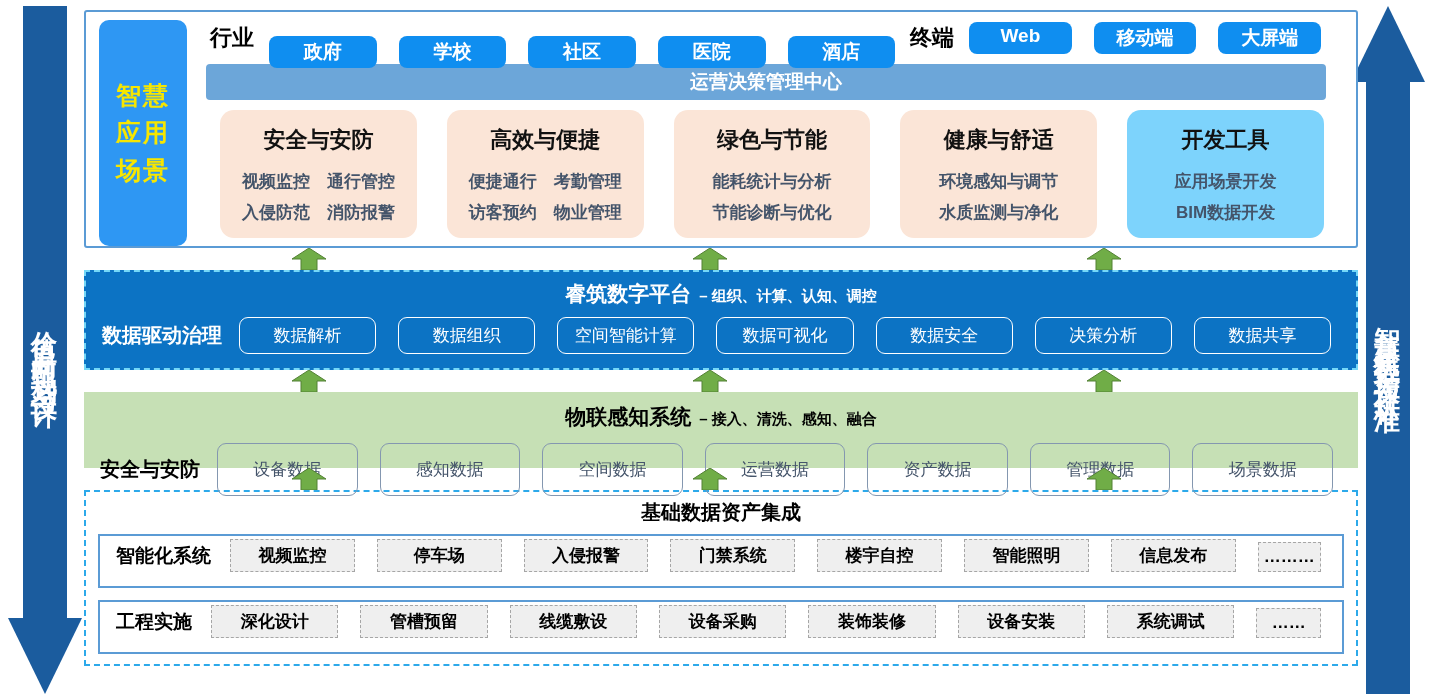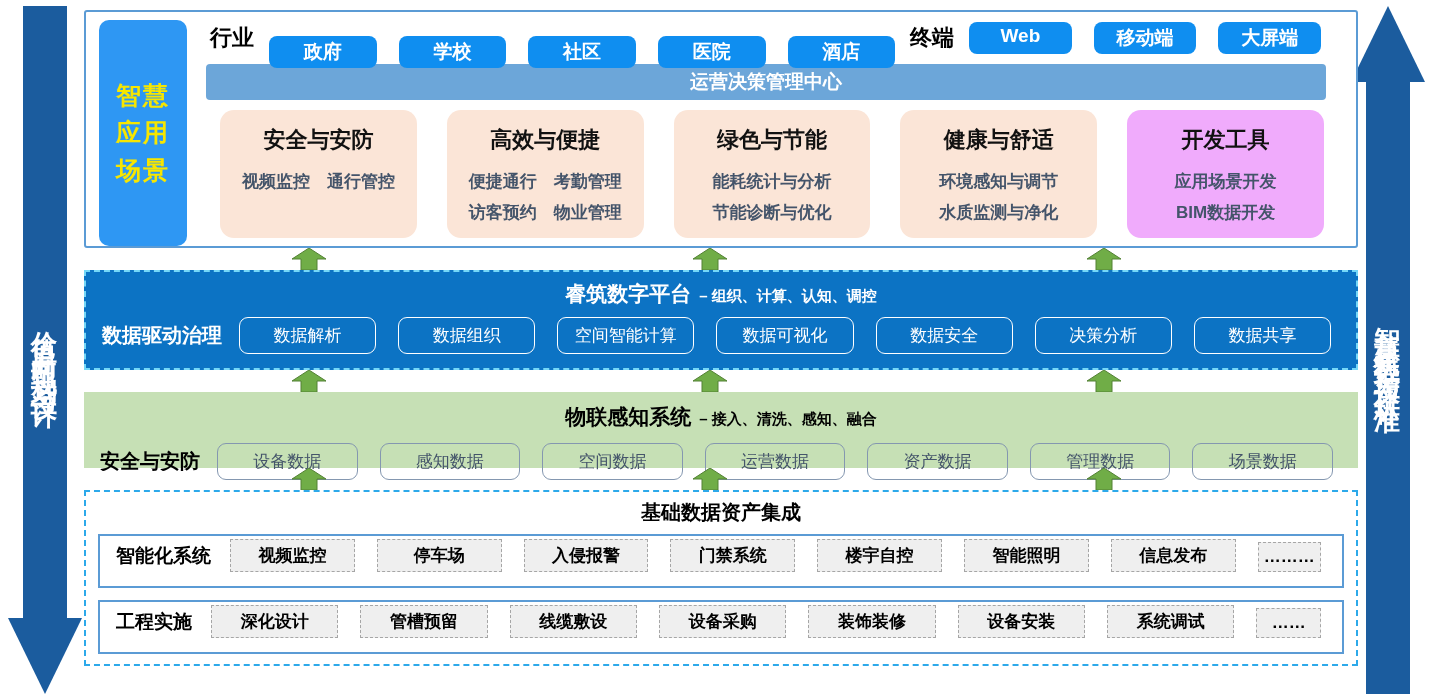--- a/index.html
+++ b/index.html
@@ -37,21 +37,21 @@
   .pill-list { display:flex; }
   .pill-list.industry { flex:5.2;margin-top:28px; }
   .pill-list.terminal { flex:3; }
   .pill { flex:1; margin:0 11px; background:#0f8ef0; color:#fff; font-weight:bold; font-size:19px;
           text-align:center; border-radius:8px; padding:3px 0; white-space:nowrap; }
   .center-bar { margin:8px 6px 0 0; background:#6ca6d9; color:#fff; font-weight:bold; font-size:19px;
                 text-align:center; border-radius:4px; padding:5px 0; }
   .cards { display:flex; gap:30px; margin:10px 8px 0 14px; }
   .card { flex:1; border-radius:14px; padding:15px 6px 10px; text-align:center; }
   .card.peach { background:#fbe5d7; }
-  .card.cream { background:#f0abfc; }
+  .card.cream { background:#7dd3fc; }
   .card-title { font-size:22px; font-weight:bold; color:#111; margin-bottom:12px; }
   .card-line { font-size:17px; font-weight:bold; color:#44546a; line-height:1.8; white-space:nowrap; }
 
   
   .arrow-row { position:relative; height:22px; }
   .arrow-row svg { position:absolute; top:0; transform:translateX(-50%); }
   .a1 { left:17.7%; } .a2 { left:49.1%; } .a3 { left:80.1%; }
 
   
   .platform-bar { height:100px; background:#0c73c4; border:2px dashed #74d7f8; color:#fff; }
@@ -63,21 +63,21 @@
   .btn-list { flex:1; display:flex; }
   .p-btn { flex:1; margin:0 11px; border:1.5px solid #fff; border-radius:9px; text-align:center;
            font-size:17px; padding:6px 0; white-space:nowrap; }
 
   
   .iot-bar { height:76px; background:#c6e0b5; color:#000; }
   .iot-bar .bar-title { padding-top:11px; }
   .iot-bar .bt-main, .iot-bar .bt-sub, .iot-bar .bar-label { color:#000; }
   .iot-bar .bar-row { padding-top:12px; }
   .i-btn { flex:1; margin:0 11px; border:1.5px solid #8497b0; border-radius:9px; color:#44546a;
-           text-align:center; font-size:17px; padding:6px 0; white-space:nowrap; }
+           text-align:center; font-size:17px; padding:14px 0; white-space:nowrap; }
 
   
   .base-box { height:176px; border:2px dashed #2da9ea; background:#fff; padding:4px 12px 8px; }
   .base-title { text-align:center; font-size:20px; font-weight:bold; color:#000; padding:3px 0 4px; }
   .base-row { border:2px solid #5b9bd5; height:54px; display:flex; align-items:center;
               padding:0 10px 11px 16px; margin-top:4px; }
   .base-row ~ .base-row { margin-top:12px; }
   .base-label { font-size:19px; font-weight:bold; color:#000; margin-right:8px; white-space:nowrap; }
   .item-list { flex:1; display:flex; align-items:flex-end; }
   .g-btn { flex:1; margin:0 11px; background:#efefef; border:1px dashed #a6a6a6; color:#000;
@@ -127,20 +127,21 @@
             </div>
         </div>
         <div class="center-bar">运营决策管理中心</div>
         <div class="cards">
 
             <div class="card peach">
               <div class="card-title">安全与安防</div>
               <div class="card-lines">
 
               <div class="card-line">视频监控　通行管控</div>
+                <div class="card-line">入侵防范　消防报警</div>
               </div>
             </div>
 
             <div class="card peach">
               <div class="card-title">高效与便捷</div>
               <div class="card-lines">
 
               <div class="card-line">便捷通行　考勤管理</div>
                 <div class="card-line">访客预约　物业管理</div>
               </div>

